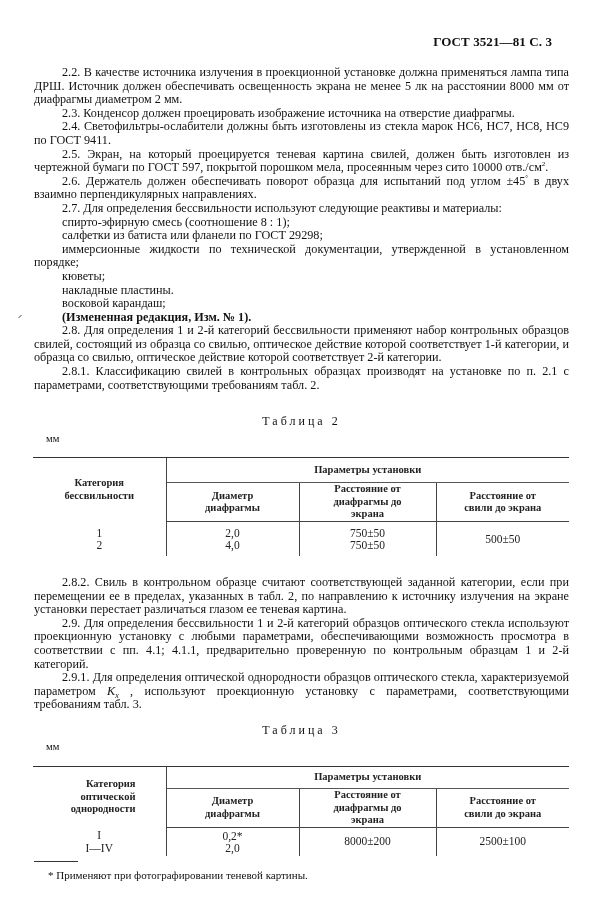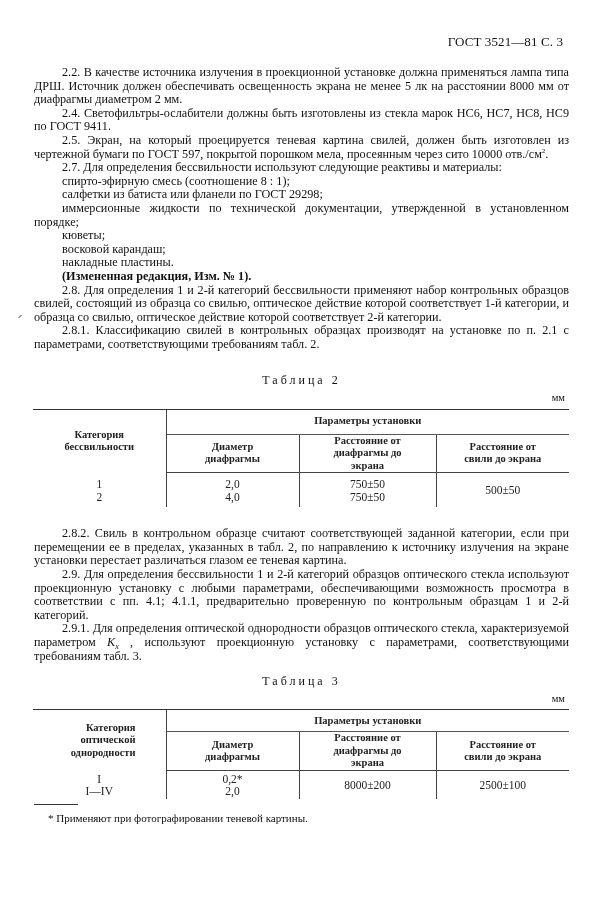--- a/index.html
+++ b/index.html
@@ -2,36 +2,36 @@
 <html><head>
 <meta charset="utf-8">
 <style>
   html, body { margin: 0; padding: 0; background: #ffffff; }
   body {
     width: 602px; height: 904px; position: relative; overflow: hidden;
     font-family: "Liberation Serif", "DejaVu Serif", serif;
     color: #111; font-size: 12.2px; line-height: 13.6px;
   }
   .page-header {
-    position: absolute; top: 35px; right: 39px;
-    font-weight: normal; font-size: 13px; letter-spacing: 0.1px;
+    position: absolute; top: 35px; right: 50px;
+    font-weight: bold; font-size: 13px; letter-spacing: 0.1px;
   }
   .body-text {
     position: absolute; left: 34px; top: 66px; width: 535px;
   }
   .p { text-align: justify; text-indent: 28px; margin: 0; }
   .bold { font-weight: bold; }
   .artifact {
     position: absolute; left: 18px; top: 316px; width: 4px; height: 1px;
     background: #777; transform: rotate(-40deg);
   }
   .table-caption {
     text-align: center; letter-spacing: 3px; margin: 0; font-size: 12px;
   }
-  .units { text-align: right; font-size: 10.5px; margin: 4px; }
+  .units { text-align: left; font-size: 10.5px; margin: 12px; }
   table.gost {
     border-collapse: collapse; width: 536px; margin-left: -1px;
     font-size: 10.5px; line-height: 12.5px; color: #222;
   }
   table.gost th { font-weight: bold; margin-top: 24px; }
   table.gost th, table.gost td {
     text-align: center; vertical-align: middle; padding: 0;
   }
   table.gost thead tr.top th { border-top: 1.5px solid #333; }
   table.gost .vl { border-left: 1px solid #444; }
@@ -45,29 +45,31 @@
   .kx sub { font-size: 8px; line-height: 0; }
 </style>
 </head>
 <body>
 
 <div class="page-header">ГОСТ 3521—81 С. 3</div>
 <div class="artifact"></div>
 
 <div class="body-text">
   <p class="p">2.2. В качестве источника излучения в проекционной установке должна применяться лампа типа ДРШ. Источник должен обеспечивать освещенность экрана не менее 5 лк на расстоянии 8000 мм от диафрагмы диаметром 2 мм.</p>
+  <p class="p">2.3. Конденсор должен проецировать изображение источника на отверстие диафрагмы.</p>
   <p class="p">2.4. Светофильтры-ослабители должны быть изготовлены из стекла марок НС6, НС7, НС8, НС9 по ГОСТ 9411.</p>
   <p class="p"><span>2.5. Экран, на который проецируется теневая картина свилей, должен быть изготовлен из чертежной бумаги по ГОСТ 597, покрытой порошком мела, просеянным через сито 10000 отв./см</span><sup>2</sup><span>.</span></p>
+  <p class="p"><span>2.6. Держатель должен обеспечивать поворот образца для испытаний под углом ±45</span><sup>°</sup><span> в двух взаимно перпендикулярных направлениях.</span></p>
   <p class="p">2.7. Для определения бессвильности используют следующие реактивы и материалы:</p>
   <p class="p">спирто-эфирную смесь (соотношение 8 : 1);</p>
   <p class="p">салфетки из батиста или фланели по ГОСТ 29298;</p>
   <p class="p">иммерсионные жидкости по технической документации, утвержденной в установленном порядке;</p>
   <p class="p">кюветы;</p>
+  <p class="p">накладные пластины.</p>
   <p class="p">восковой карандаш;</p>
-  <p class="p">накладные пластины.</p>
   <p class="p bold">(Измененная редакция, Изм. № 1).</p>
   <p class="p">2.8. Для определения 1 и 2-й категорий бессвильности применяют набор контрольных образцов свилей, состоящий из образца со свилью, оптическое действие которой соответствует 1-й категории, и образца со свилью, оптическое действие которой соответствует 2-й категории.</p>
   <p class="p">2.8.1. Классификацию свилей в контрольных образцах производят на установке по п. 2.1 с параметрами, соответствующими требованиям табл. 2.</p>
 
   <div style="height:23px"></div>
   <p class="table-caption">Таблица 2</p>
   <p class="units" style="margin-top:3px">мм</p>
 
   <table class="gost" style="margin-top:4px">
     <colgroup>

